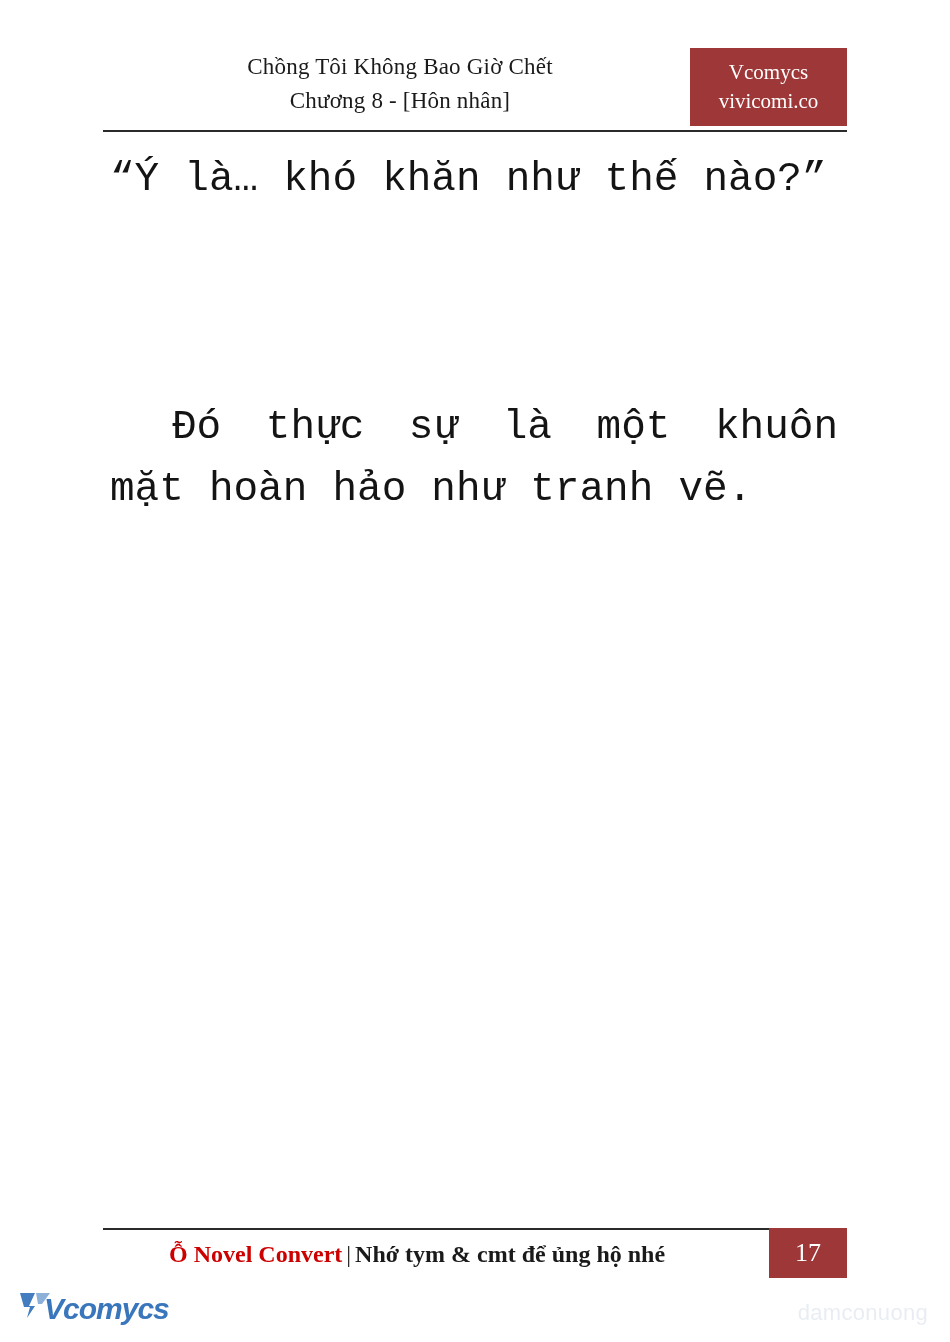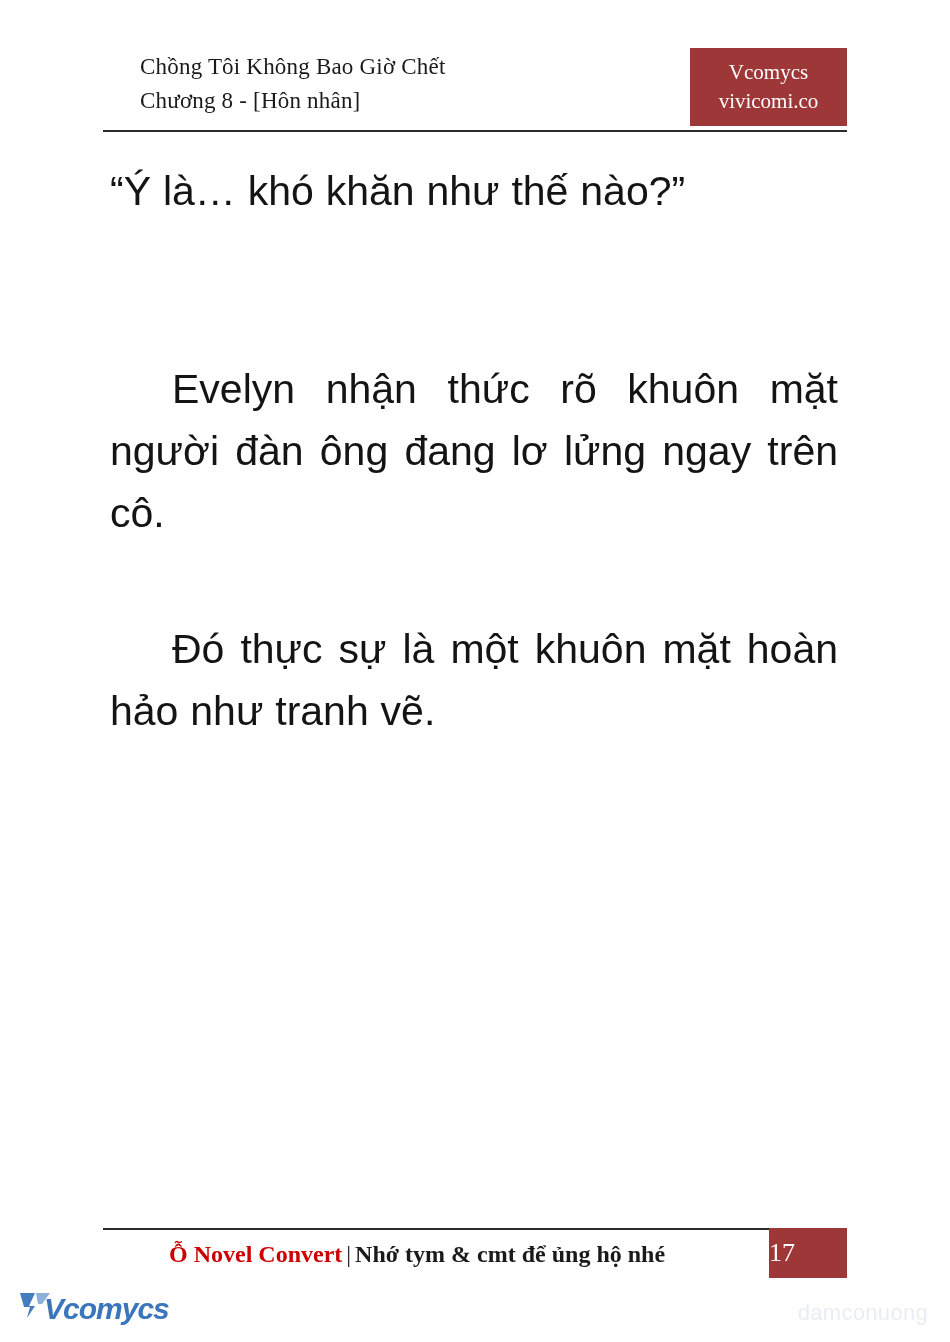--- a/index.html
+++ b/index.html
@@ -28,21 +28,21 @@
     left: 103px;
     top: 50px;
     width: 744px;
     height: 80px;
   }
   .header-text {
     position: absolute;
     right: 187px;
     top: 0;
     width: 520px;
-    text-align: left;
+    text-align: center;
     font-family: "Liberation Serif", serif;
     font-size: 23px;
     line-height: 34px;
     color: #1a1a1a;
   }
   .header-line1 { display: block; letter-spacing: 0.2px; }
   .header-line2 { display: block; letter-spacing: 0.2px; }
 
   .brand-box {
     position: absolute;
@@ -73,22 +73,22 @@
   }
 
   
   .content {
     position: absolute;
     left: 110px;
     top: 148px;
     width: 728px;
   }
   p.para {
-    margin: 12px 0 0 0;
-    font-family: Liberation Sans, sans-serif;
+    margin: 0 0 0 0;
+    font-family: Liberation Mono, monospace;
     font-size: 41px;
     line-height: 62px;
     color: #141414;
     text-align: justify;
     text-indent: 62px;
     word-spacing: 0.5px;
   }
   p.para.no-indent { text-indent: 0; }
   p.gap { height: 62px; margin: 0; }
 
@@ -134,20 +134,21 @@
   .page-num-box {
     position: absolute;
     right: 0;
     top: -4px;
     width: 78px;
     height: 50px;
     background: #9e3737;
     color: #ffffff;
     display: flex;
     align-items: center;
+    justify-content: center;
     font-family: "Liberation Serif", serif;
     font-size: 26px;
   }
 
   
   .wm-logo {
     position: absolute;
     left: 18px;
     bottom: 8px;
     width: 150px;
@@ -197,21 +198,20 @@
       <span class="brand-name">Vcomycs</span>
       <span class="brand-url">vivicomi.co</span>
     </div>
   </div>
   <div class="header-rule"></div>
 
   <div class="content">
     <p class="para no-indent">“Ý là… khó khăn như thế nào?”</p>
     <p class="gap"></p>
     <p class="gap"></p>
-    <p class="para">Evelyn nhận thức rõ khuôn mặt người đàn ông đang lơ lửng ngay trên cô.</p>
     <p class="gap"></p>
     <p class="para">Đó thực sự là một khuôn mặt hoàn hảo như tranh vẽ.</p>
   </div>
 
   <div class="footer-rule"></div>
   <div class="footer">
     <div class="footer-inner">
       <span class="footer-brand">Ỗ Novel Convert</span><span class="footer-sep">|</span><span class="footer-note">Nhớ tym &amp; cmt để ủng hộ nhé</span>
     </div>
     <div class="page-num-box">

